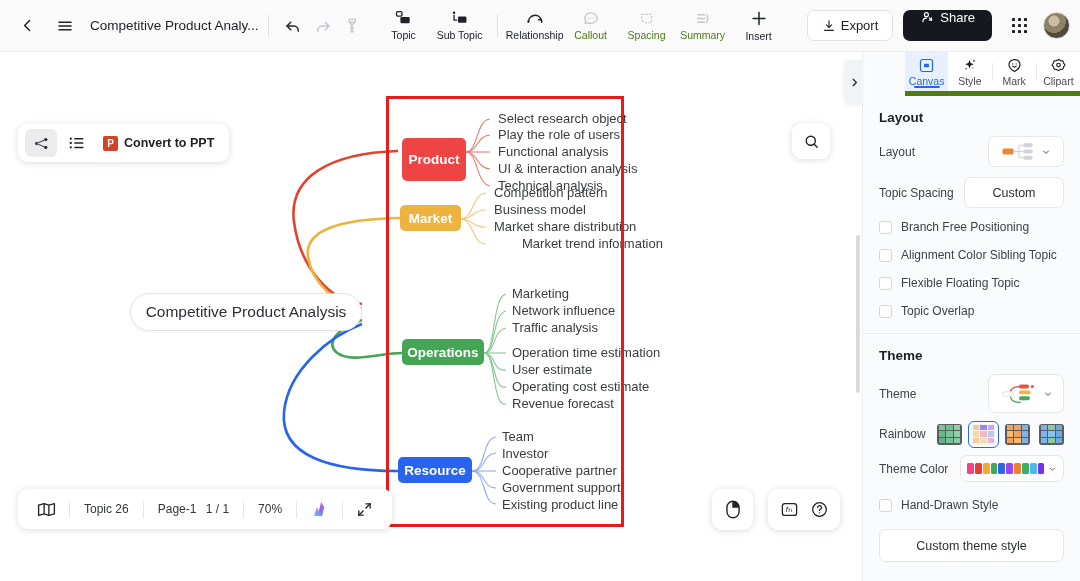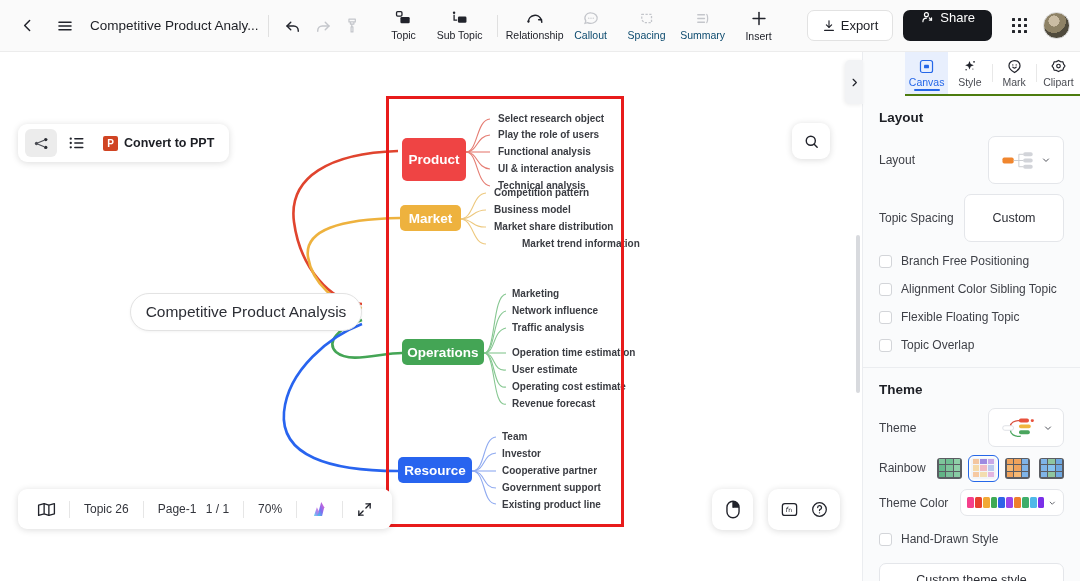--- a/index.html
+++ b/index.html
@@ -24,21 +24,21 @@
   }
   #doc-title {
     font-size: 13.5px; color: #1d1f25; margin-left: 10px; white-space: nowrap;
     max-width: 175px; overflow: hidden; cursor: text;
   }
   .tb-sep { width: 1px; height: 22px; background: #e0e0e0; margin: 0 9px; }
   .tb-tool {
     display: flex; flex-direction: column; align-items: center; justify-content: center;
     width: 56px; height: 44px; border-radius: 5px; cursor: pointer; color: #21232b;
   }
-  .tb-tool.disabled { color: #0c4a6e; cursor: default; }
+  .tb-tool.disabled { color: #4d7c0f; cursor: default; }
   .tb-tool .lbl { font-size: 10.5px; margin-top: 2px; white-space: nowrap; }
   .tb-tool svg { display: block; }
 
   #export-btn {
     display: flex; align-items: center; gap: 5px;
     height: 31px; padding: 0 14px; border: 1px solid #e2e2e2; border-radius: 7px;
     background: #fff; font-size: 13px; color: #1d1f25; cursor: pointer;
   }
   #share-btn {
     display: flex; align-items: flex-start; gap: 6px;
@@ -113,54 +113,54 @@
     cursor: pointer; z-index: 3;
   }
   #central-node {
     position: absolute; left: 130px; top: 241px; width: 232px; height: 38px;
     background: #fff; border: 1px solid #e3e3e3; border-radius: 19px;
     display: flex; align-items: center; justify-content: center;
     font-size: 15.5px; color: #2d2f36; cursor: pointer; z-index: 3;
     box-shadow: 0 1px 3px rgba(0,0,0,.05);
   }
   .leaf {
-    position: absolute; font-size: 10px; color: #3a3c42; white-space: nowrap;
-    cursor: pointer; z-index: 3; line-height: 12px; font-weight: bold;
+    position: absolute; font-size: 13px; color: #3a3c42; white-space: nowrap;
+    cursor: pointer; z-index: 3; line-height: 12px;
   }
 
   
   #sidebar {
     position: absolute; left: 862px; top: 52px; width: 218px; height: 529px;
     background: #fafbfc; border-left: 1px solid #ebedf0;
   }
   #sb-collapse {
     position: absolute; left: 845px; top: 60px; width: 18px; height: 44px;
     background: #f2f3f5; border-radius: 5px 0 0 5px;
     display: flex; align-items: center; justify-content: center; cursor: pointer; z-index: 8;
     box-shadow: -1px 1px 4px rgba(0,0,0,.07);
   }
-  #sb-tabs { display: flex; height: 44px; background: #fff; border-bottom: 2px solid #4d7c0f; margin-left: 42px; }
+  #sb-tabs { display: flex; height: 44px; background: #fff; border-bottom: 5px solid #4d7c0f; margin-left: 42px; }
   .sb-tab {
     flex: 1; display: flex; flex-direction: column; align-items: center; justify-content: center;
     font-size: 10.5px; color: #4a4c53; cursor: pointer; position: relative; gap: 1px;
   }
   .sb-tab.active { background: #e8effd; color: #2567e8; }
   .sb-tab.active::after {
     content: ''; position: absolute; left: 50%; transform: translateX(-50%);
     bottom: 3px; width: 26px; height: 2px; background: #2567e8; border-radius: 1px;
   }
   .sb-tabsep { width: 1px; height: 18px; background: #e8e8e8; align-self: center; }
 
   #sb-body { height: 485px; overflow: hidden; position: relative; }
   .sb-section-title { font-size: 13.5px; font-weight: bold; color: #1d1f25; padding: 14px 16px 6px; }
   .sb-row { display: flex; align-items: center; justify-content: space-between; padding: 5px 16px; min-height: 32px; }
   .sb-label { font-size: 12px; color: #3f4148; }
   .sb-ctl {
     border: 1px solid #e4e6ea; background: #fff; border-radius: 7px;
-    height: 48px; display: flex; align-items: center; justify-content: center;
+    height: 31px; display: flex; align-items: center; justify-content: center;
     cursor: pointer; font-size: 12.5px; color: #2d2f36;
   }
   .sb-check-row { display: flex; align-items: center; gap: 9px; padding: 5px 16px; min-height: 28px; cursor: pointer; }
   .cbox { width: 13px; height: 13px; border: 1.3px solid #d3d5d9; border-radius: 3px; background: #fff; }
   .sb-divider { height: 1px; background: #ebedf0; margin: 8px 0 0; }
   .rainbow-sw { width: 25px; height: 21px; border-radius: 3px; display: grid; grid-template-columns: 1fr 1fr 1fr; grid-template-rows: 1fr 1fr 1fr; gap: 1px; padding: 1.5px; background: #5b5d63; cursor: pointer; }
   .rainbow-sw.sel { outline: 1.6px solid #2567e8; outline-offset: 2px; background: #f2f4f8; }
   .rainbow-sw.sel > i { border: none; }
   .rainbow-sw > i { display: block; }
   #theme-color-ctl { width: 104px; height: 27px; gap: 1px; padding: 0 6px; }

